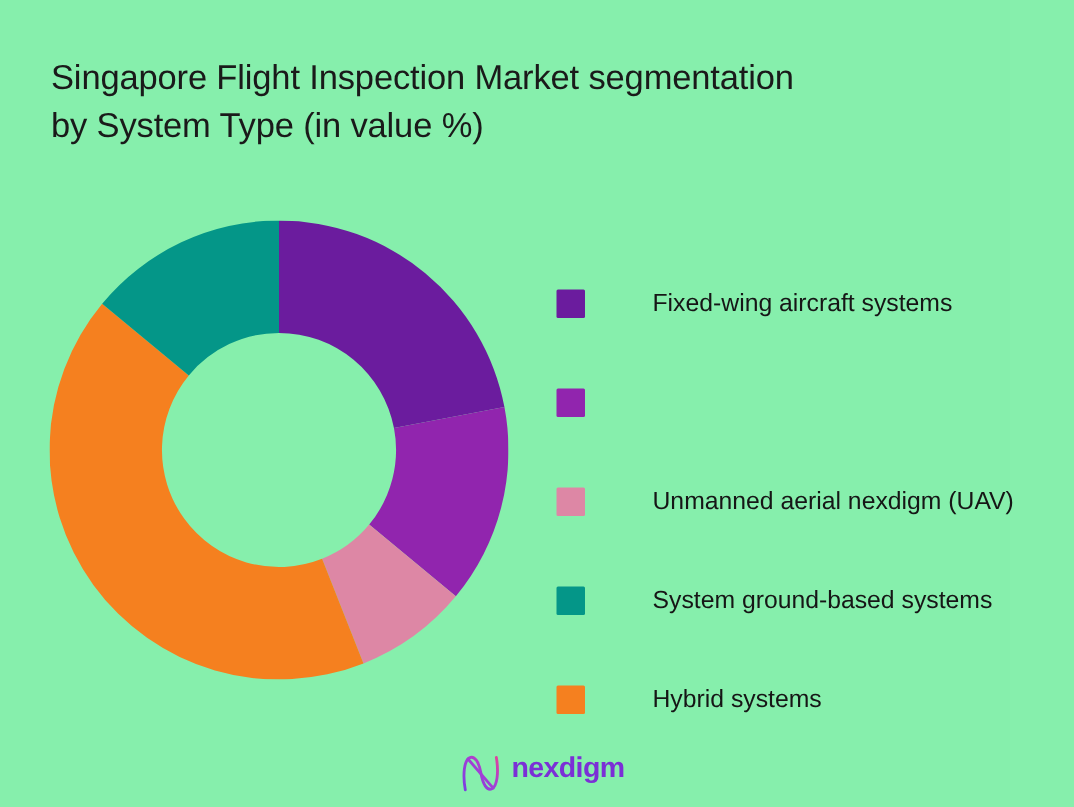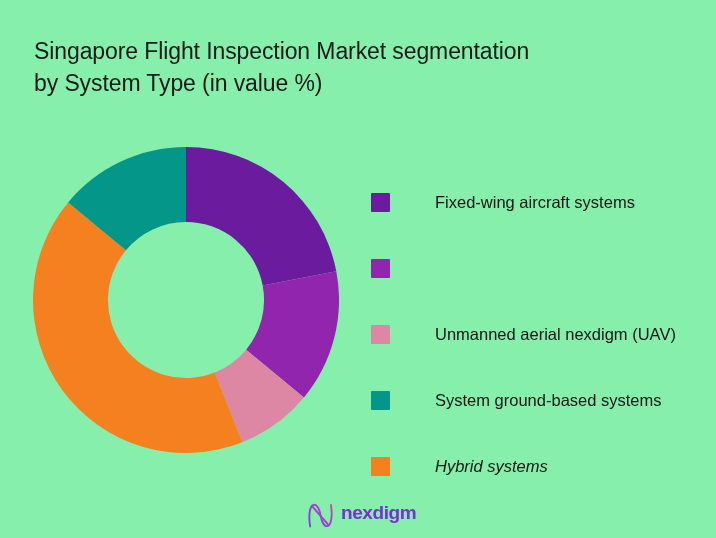--- a/index.html
+++ b/index.html
@@ -62,21 +62,21 @@
     width: 345px;
   }
   .legend-item {
     position: relative;
     height: 22px;
     margin-bottom: 44px;
     display: flex;
     align-items: flex-end;
     gap: 32px;
   }
-  .legend-item:last-child { margin-bottom: 0; font-style: italic; }
+  .legend-item:last-child { margin-bottom: 0; }
   .legend-swatch {
     width: 19px;
     height: 19px;
     flex: 0 0 19px;
     border-radius: 1px;
   }
   .legend-label {
     margin-left: 13px;
     font-size: 16.5px;
     line-height: 20px;

